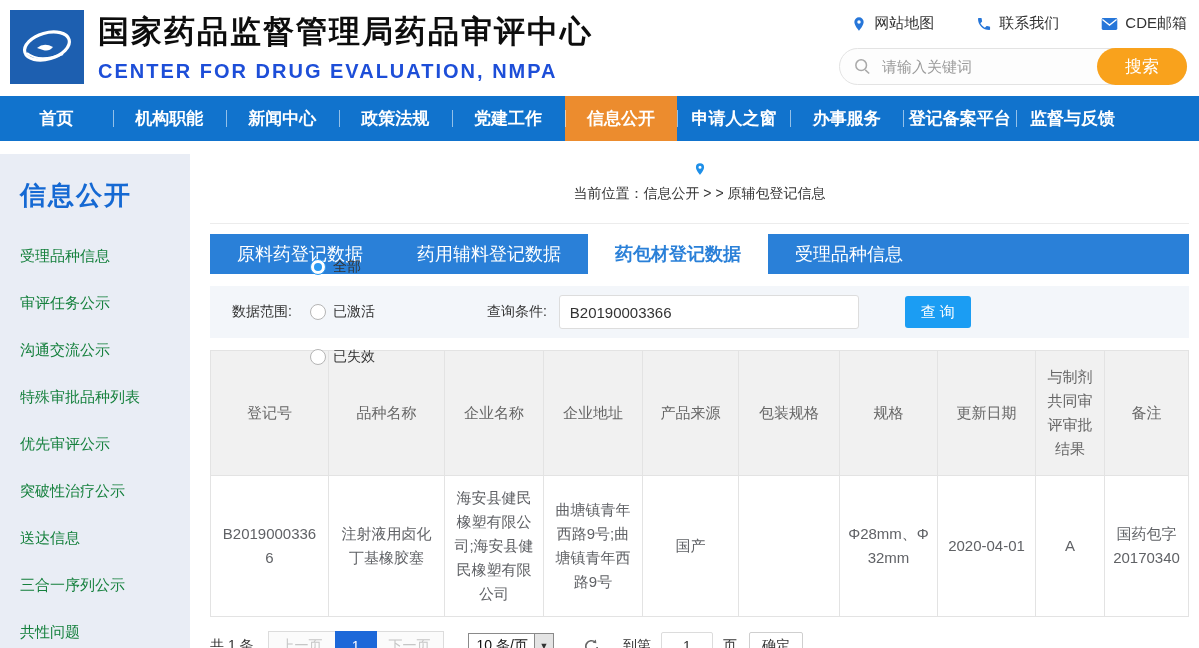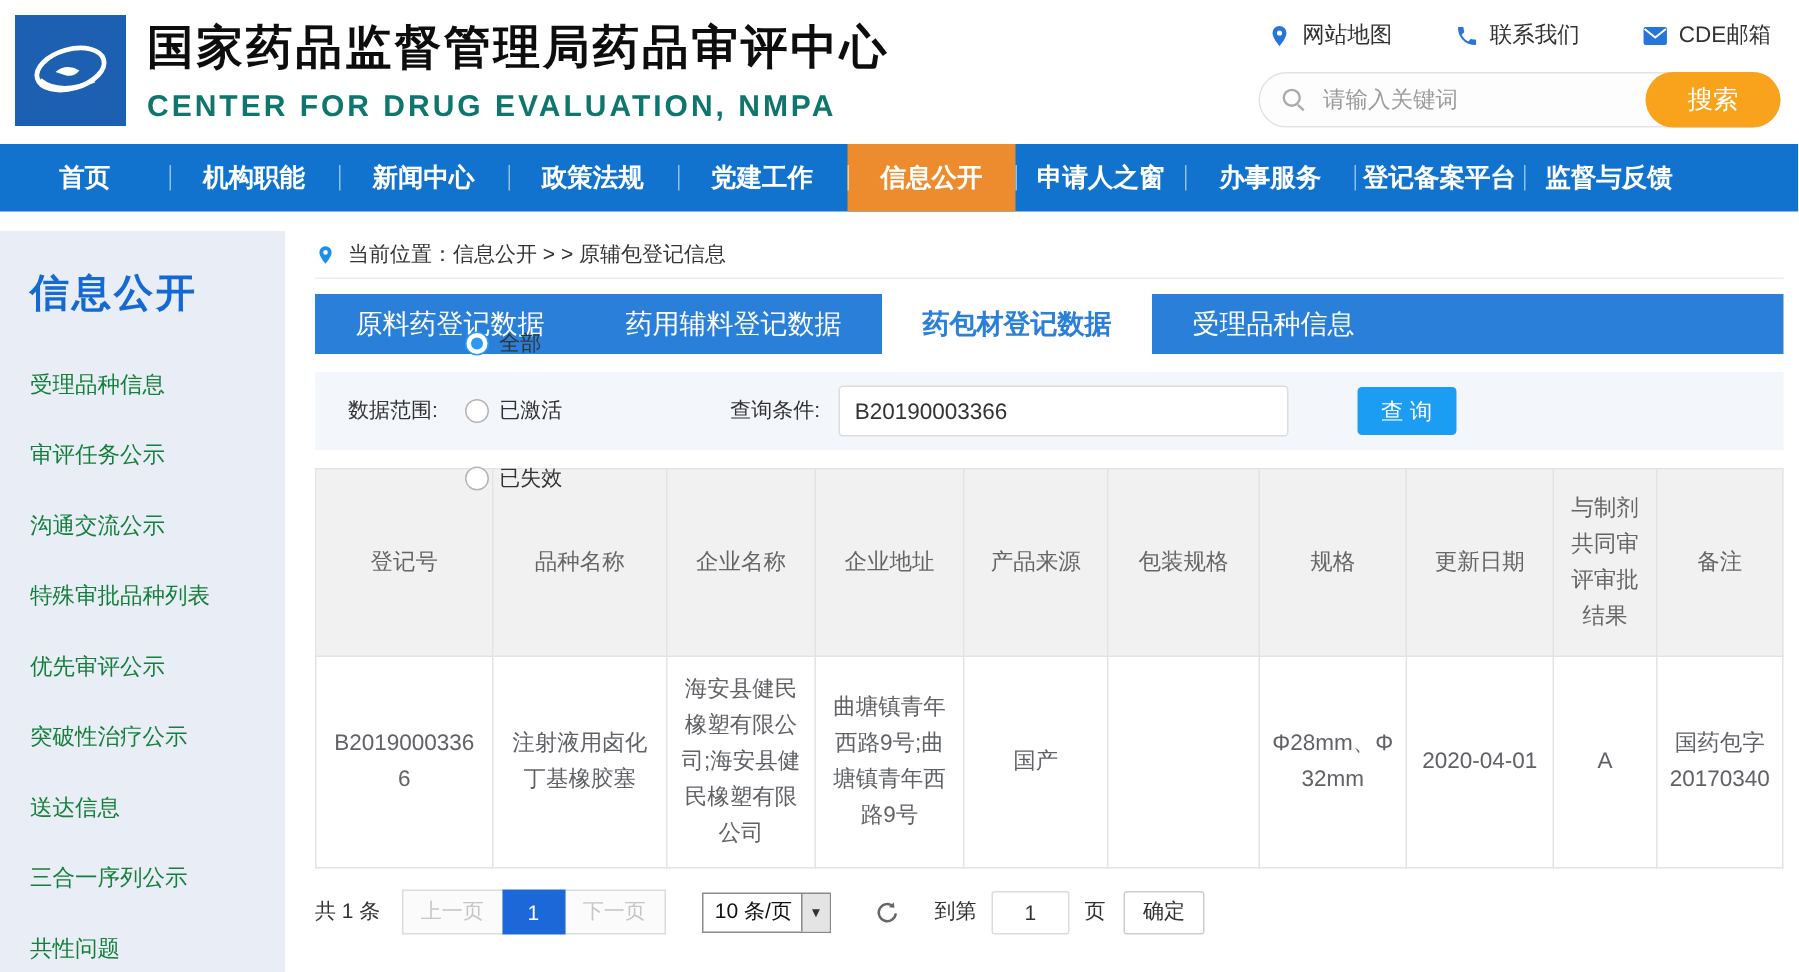--- a/index.html
+++ b/index.html
@@ -5,44 +5,44 @@
   * { margin:0; padding:0; box-sizing:border-box; }
   html,body { background:#fff; }
   body { font-family:"Liberation Sans","DejaVu Sans",sans-serif; }
   .page { width:1199px; height:648px; overflow:hidden; background:#fff; position:relative; }
 
   
   .hdr { height:96px; display:flex; padding:8px 12px 0 10px; }
   .logo { width:74px; height:74px; flex:0 0 74px; margin-top:2px; }
   .brand-text { margin-left:14px; padding-top:3px; }
   .brand-title { font-size:31px; font-weight:bold; color:#0d0d0d; letter-spacing:2px; }
-  .brand-sub { font-size:20px; font-weight:bold; color:#0f766e; letter-spacing:2px; margin-top:7px; }
+  .brand-sub { font-size:20px; font-weight:bold; color:#1d4ed8; letter-spacing:2px; margin-top:7px; }
   .hdr-right { margin-left:auto; padding-top:6px; }
-  .hdr-links { display:flex; justify-content:center; gap:42px; align-items:center; }
+  .hdr-links { display:flex; justify-content:flex-end; gap:42px; align-items:center; }
   .hdr-link { display:flex; align-items:center; gap:7px; font-size:15px; color:#333; cursor:pointer; text-decoration:none; }
   .searchbar { position:relative; width:348px; height:37px; margin-top:15px; }
   .searchbar input { width:100%; height:37px; border:1px solid #e3e3e3; border-radius:19px; background:#fdfdfd; padding:0 96px 0 42px; font-size:15px; color:#a16207; outline:none; font-family:inherit; }
   .searchbar input::placeholder { color:#9b9b9b; }
   .search-ico { position:absolute; left:14px; top:9px; }
   .search-btn { position:absolute; right:0; top:0; width:90px; height:37px; border:none; border-radius:19px; background:#f9a21c; color:#fff; font-size:17px; cursor:pointer; font-family:inherit; }
 
   
   .nav { height:45px; background:#1173cd; display:flex; padding-right:70px; }
   .nav-item { flex:1; position:relative; display:flex; align-items:center; justify-content:center; color:#fff; font-size:17px; font-weight:bold; cursor:pointer; white-space:nowrap; }
   .nav-item + .nav-item::before { content:""; position:absolute; left:0; top:14px; height:17px; width:1px; background:rgba(255,255,255,.55); }
   .nav-item.active { background:#ec8c2e; }
 
   
   .body-row { display:flex; height:507px; }
   .sidebar { width:190px; flex:0 0 190px; margin-top:13px; background:#e9edf5; padding-top:14px; }
   .side-title { font-size:26px; font-weight:bold; color:#1569d3; padding:10px 0 20px 20px; letter-spacing:2px; }
   .side-item { padding:14px 0 14px 20px; font-size:15px; color:#15803d; cursor:pointer; }
   .main { flex:1; padding:20px 10px 0 20px; min-width:0; }
 
-  .crumb { display:flex; align-items:center; gap:8px; font-size:14px; color:#333; padding-bottom:6px; border-bottom:1px solid #ececec; }
+  .crumb { display:flex; align-items:center; gap:8px; font-size:14px; color:#333; padding-bottom:20px; border-bottom:1px solid #ececec;flex-direction:column; }
 
   .tabs { margin-top:10px; background:#2a80d8; display:flex; height:40px; }
   .tab { padding:0 27px; line-height:40px; font-size:18px; color:#fff; cursor:pointer; white-space:nowrap; }
   .tab.active { background:#fff; color:#2a80d8; font-weight:bold; }
 
   .filter { margin-top:12px; background:#f3f6fa; height:52px; display:flex; align-items:center; padding:0 22px; font-size:14px; color:#333; }
   .radios { display:flex; gap:27px; margin-left:18px;flex-direction:column; }
   .radio { display:flex; align-items:center; gap:7px; cursor:pointer; }
   .rb { width:16px; height:16px; border-radius:50%; border:1px solid #b5b5b5; background:#fff; position:relative; }
   .rb.checked { border-color:#2a9af3; }

